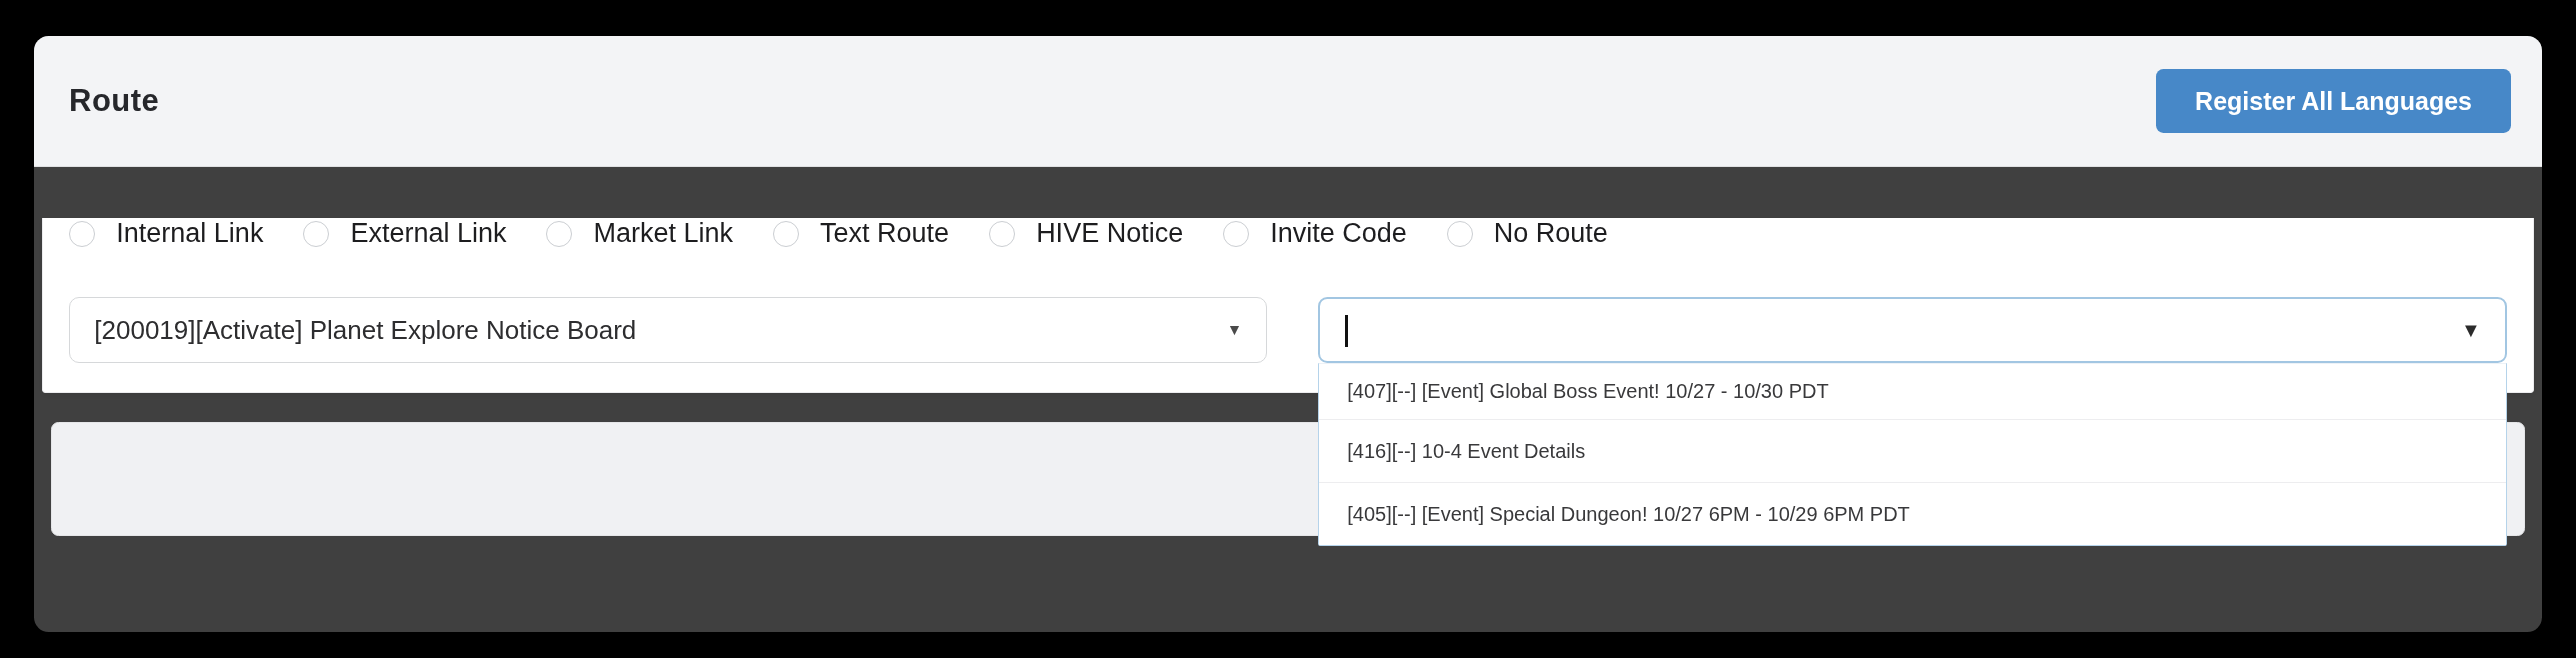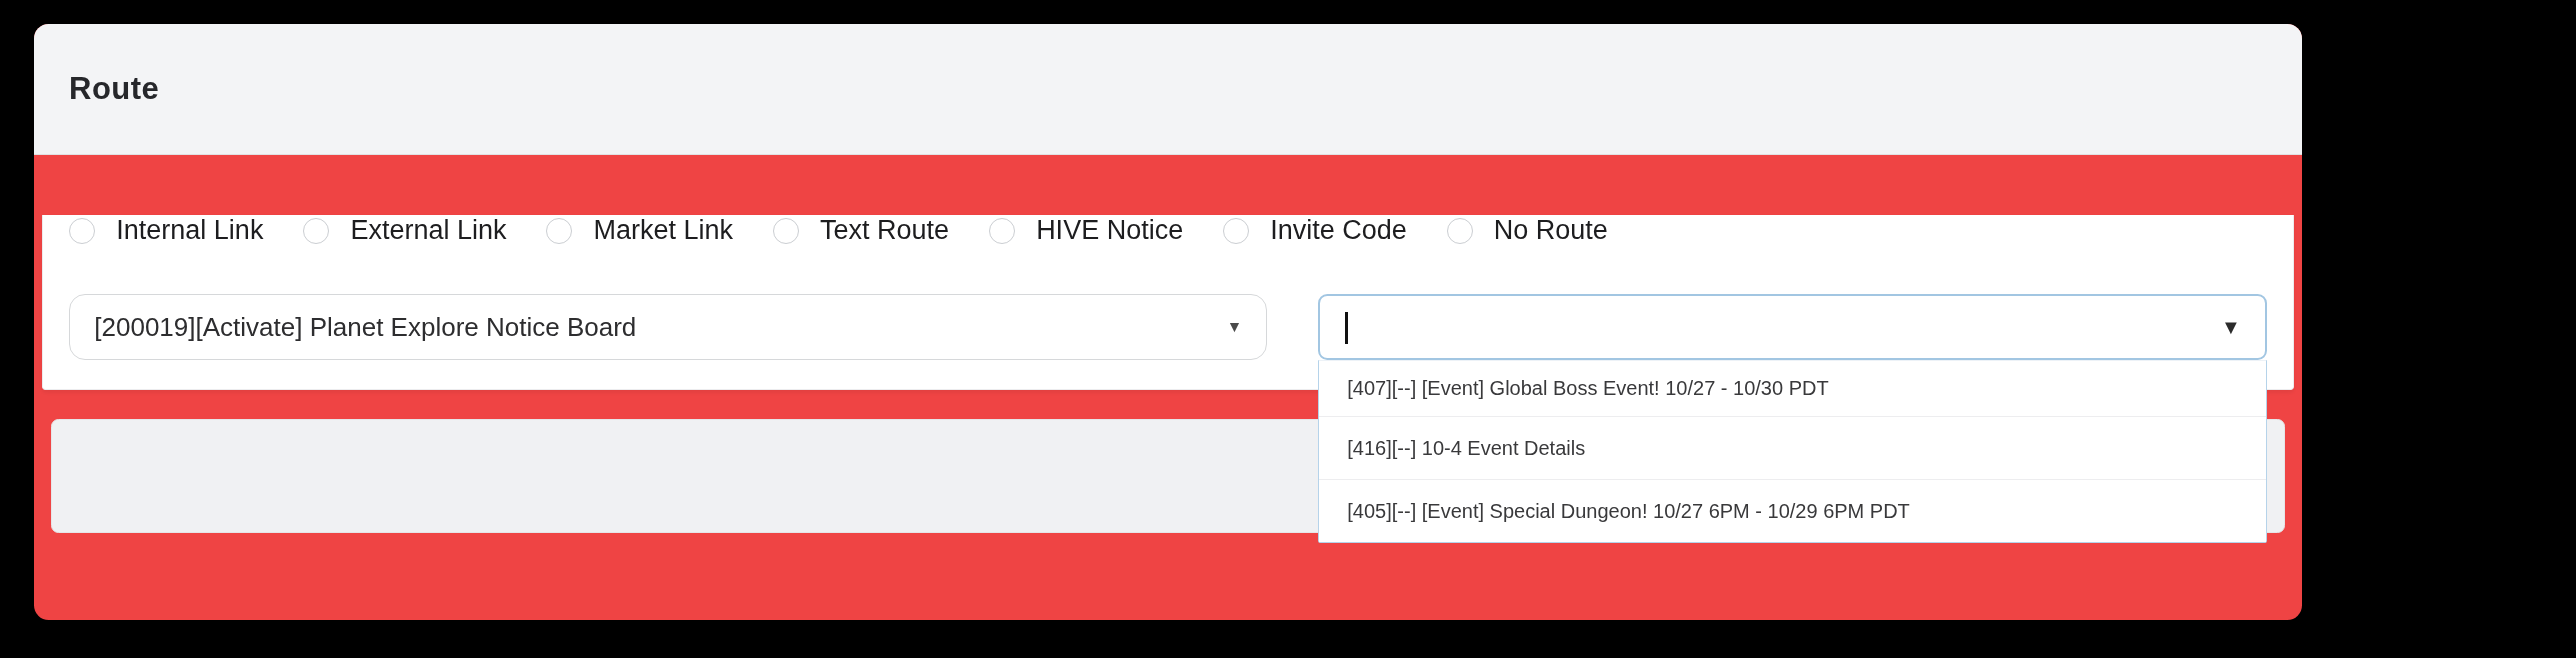--- a/index.html
+++ b/index.html
@@ -5,23 +5,23 @@
   * { box-sizing: border-box; margin: 0; padding: 0; }
   html, body { width: 2576px; height: 659px; }
   body {
     background: #000;
     font-family: "Liberation Sans", "DejaVu Sans", sans-serif;
     position: relative;
     overflow: hidden;
   }
   .card {
     position: absolute;
-    left: 34px; top: 24px;
-    width: 2268px; height: 596px;
-    background: #ef4444;
+    left: 34px; top: 36px;
+    width: 2508px; height: 596px;
+    background: #404040;
     border-radius: 14.7px;
   }
   .card-header {
     height: 131px;
     background: #f3f4f6;
     border-bottom: 1.8px solid #e0e1e3;
     border-radius: 14.7px 14.7px 0 0;
     display: flex; align-items: center; justify-content: space-between;
     padding: 0 31px 0 35px;
   }
@@ -48,42 +48,42 @@
   }
   .tab {
     display: inline-block;
     font-size: 25px; color: #0707e8;
     padding: 0 29px 20px 29px;
     border-bottom: 5.5px solid #0707e8;
     margin-bottom: -3.7px;
     cursor: pointer;
   }
   .radio-row {
-    margin-top: 38px;
+    margin-top: 29px;
     display: flex; align-items: flex-end; gap: 40px;
     font-size: 27px; color: #1d1d1f;
   }
   .radio-item { display: flex; align-items: center; gap: 21px; cursor: pointer; }
   .radio-circle {
     width: 26px; height: 26px; flex: 0 0 26px;
     border: 1.8px solid #cbced2; border-radius: 50%;
     background: #fff;
     display: flex; align-items: center; justify-content: center;
   }
   .radio-item.selected .radio-circle { border-color: #b9bcc0; }
   .radio-item.selected .radio-circle::after {
     content: ""; width: 14px; height: 14px; border-radius: 50%; background: #111;
   }
   .controls-row {
     margin-top: 48px;
     display: flex; gap: 51px;
   }
   .select-box {
     width: 1198px; height: 66px;
-    border: 1.8px solid #d6d8da; border-radius: 16px;
+    border: 1.8px solid #d6d8da; border-radius: 10px;
     background: #fff;
     display: flex; align-items: center; justify-content: space-between;
     padding: 0 24px;
     font-size: 26px; color: #2d2d2f;
     cursor: pointer;
   }
   .caret-down-sm { font-size: 15.6px; color: #4a4a4a; }
   .combobox-wrap { position: relative; flex: 1; z-index: 20; }
   .combobox {
     height: 66px;
@@ -123,20 +123,21 @@
     border-radius: 7.4px;
   }
 </style>
 </head>
 <body>
 
 <div class="card">
 
   <div class="card-header">
     <div class="page-title">Route</div>
+    <button class="btn-primary">Register All Languages</button>
   </div>
 
   <div class="card-body">
     <div class="tab-panel">
 
 
       <div class="radio-row">
         <div class="radio-item">
           <span class="radio-circle"></span>
           <span>Internal Link</span>

